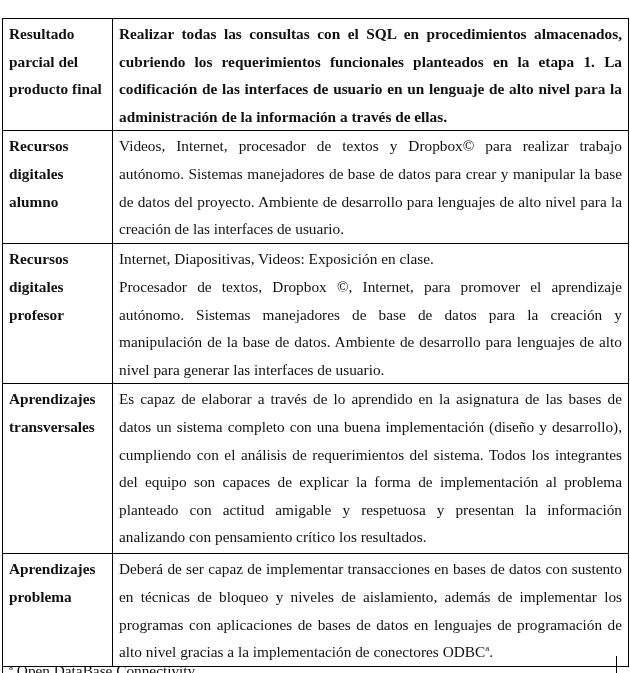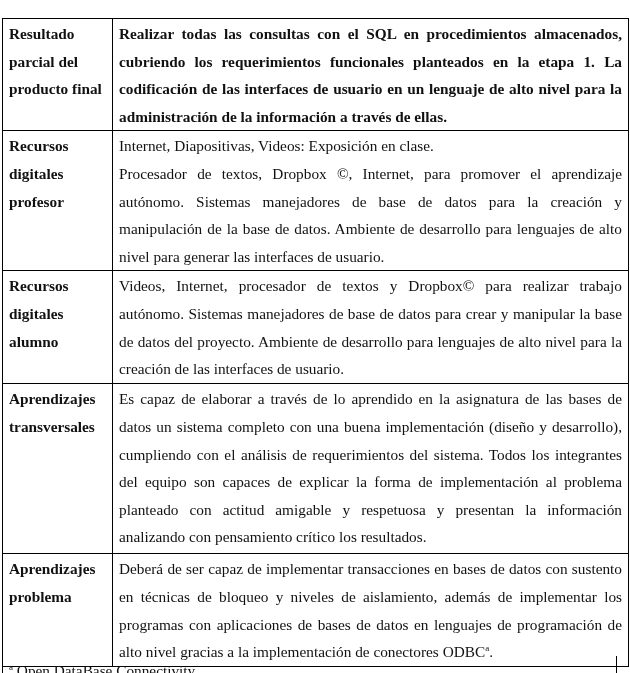--- a/index.html
+++ b/index.html
@@ -40,31 +40,31 @@
 
 <div class="doc">
   <table class="grid">
     <tbody>
       <tr style="height:112px">
         <td class="label">Resultado parcial del producto final</td>
         <td class="content bold">
           <span class="para">Realizar todas las consultas con el SQL en procedimientos almacenados, cubriendo los requerimientos funcionales planteados en la etapa 1. La codificación de las interfaces de usuario en un lenguaje de alto nivel para la administración de la información a través de ellas.</span>
         </td>
       </tr>
+      <tr style="height:113px">
+        <td class="label">Recursos digitales alumno</td>
+        <td class="content">
+          <span class="para">Videos, Internet, procesador de textos y Dropbox© para realizar trabajo autónomo. Sistemas manejadores de base de datos para crear y manipular la base de datos del proyecto. Ambiente de desarrollo para lenguajes de alto nivel para la creación de las interfaces de usuario.</span>
+        </td>
+      </tr>
       <tr style="height:132px">
         <td class="label">Recursos digitales profesor</td>
         <td class="content">
           <span class="para">Internet, Diapositivas, Videos: Exposición en clase.</span>
           <span class="para">Procesador de textos, Dropbox ©, Internet, para promover el aprendizaje autónomo. Sistemas manejadores de base de datos para la creación y manipulación de la base de datos.  Ambiente de desarrollo para lenguajes de alto nivel para generar las interfaces de usuario.</span>
-        </td>
-      </tr>
-      <tr style="height:113px">
-        <td class="label">Recursos digitales alumno</td>
-        <td class="content">
-          <span class="para">Videos, Internet, procesador de textos y Dropbox© para realizar trabajo autónomo. Sistemas manejadores de base de datos para crear y manipular la base de datos del proyecto. Ambiente de desarrollo para lenguajes de alto nivel para la creación de las interfaces de usuario.</span>
         </td>
       </tr>
       <tr style="height:170px">
         <td class="label">Aprendizajes transversales</td>
         <td class="content">
           <span class="para">Es capaz de elaborar a través de lo aprendido en la asignatura de las bases de datos un sistema completo con una buena implementación (diseño y desarrollo), cumpliendo con el análisis de requerimientos del sistema. Todos los integrantes del equipo son capaces de explicar la forma de implementación al problema planteado con actitud amigable y respetuosa y presentan la información analizando con pensamiento crítico los resultados.</span>
         </td>
       </tr>
       <tr style="height:111px">
         <td class="label">Aprendizajes problema</td>

